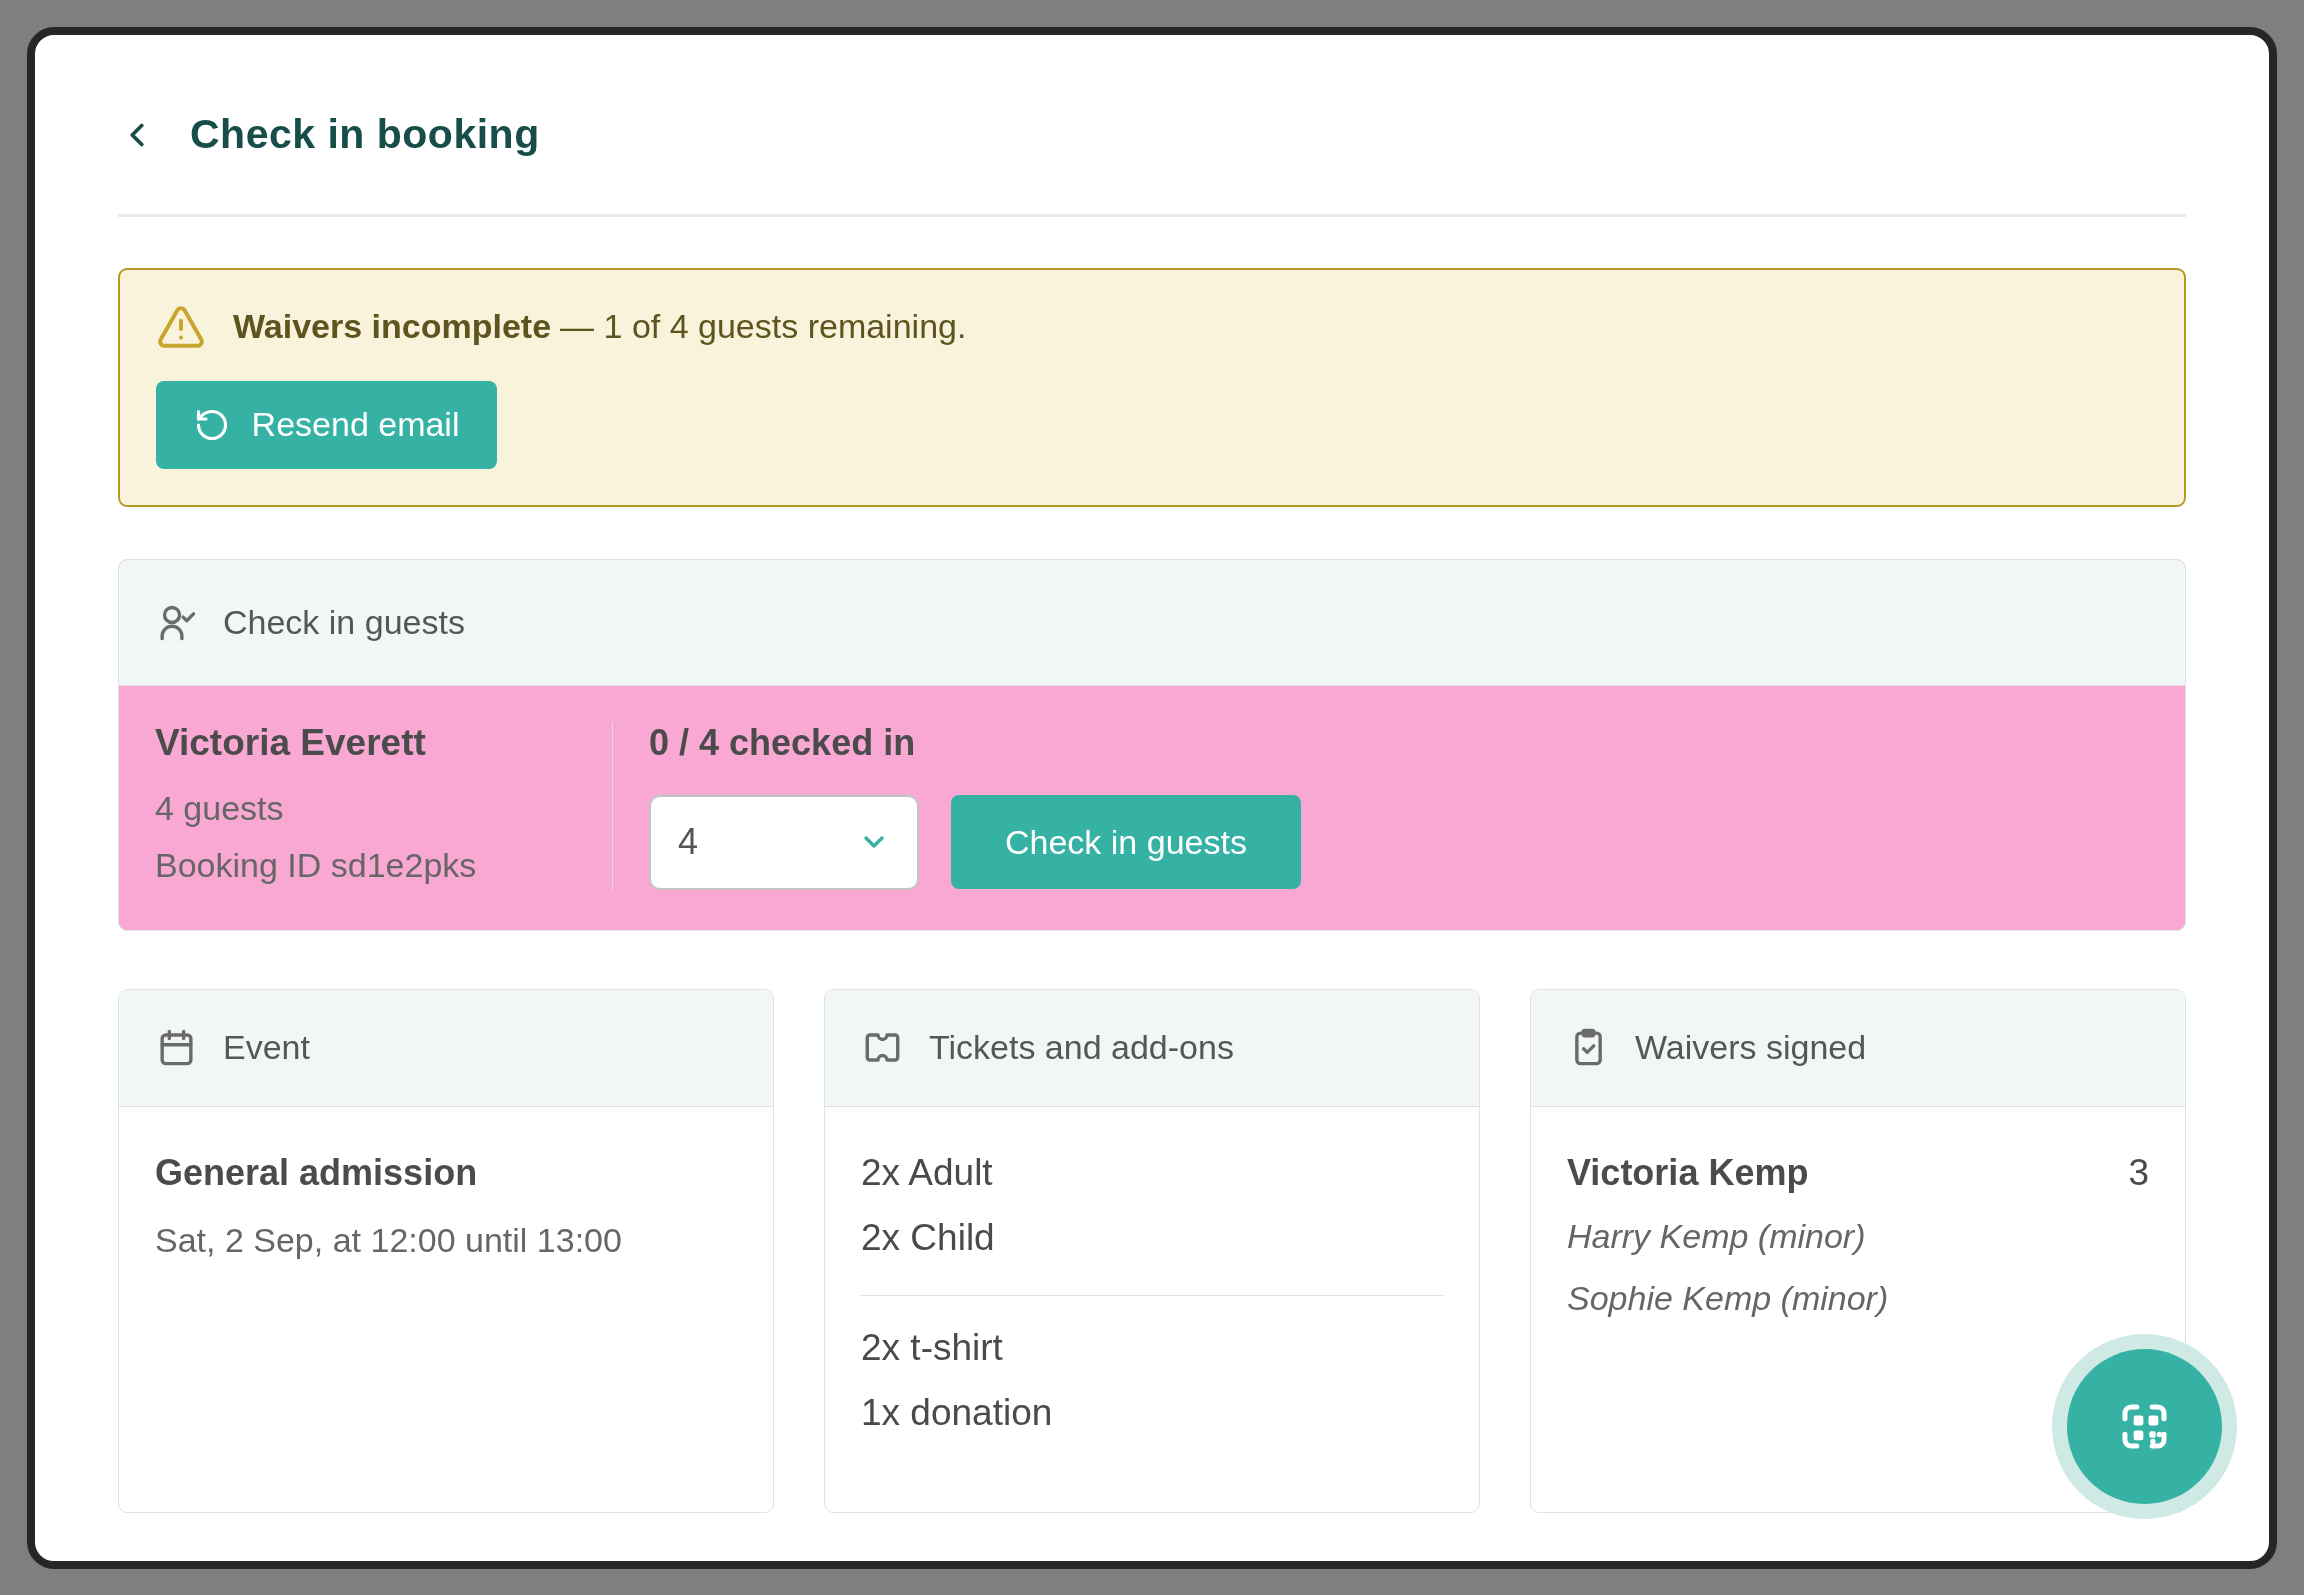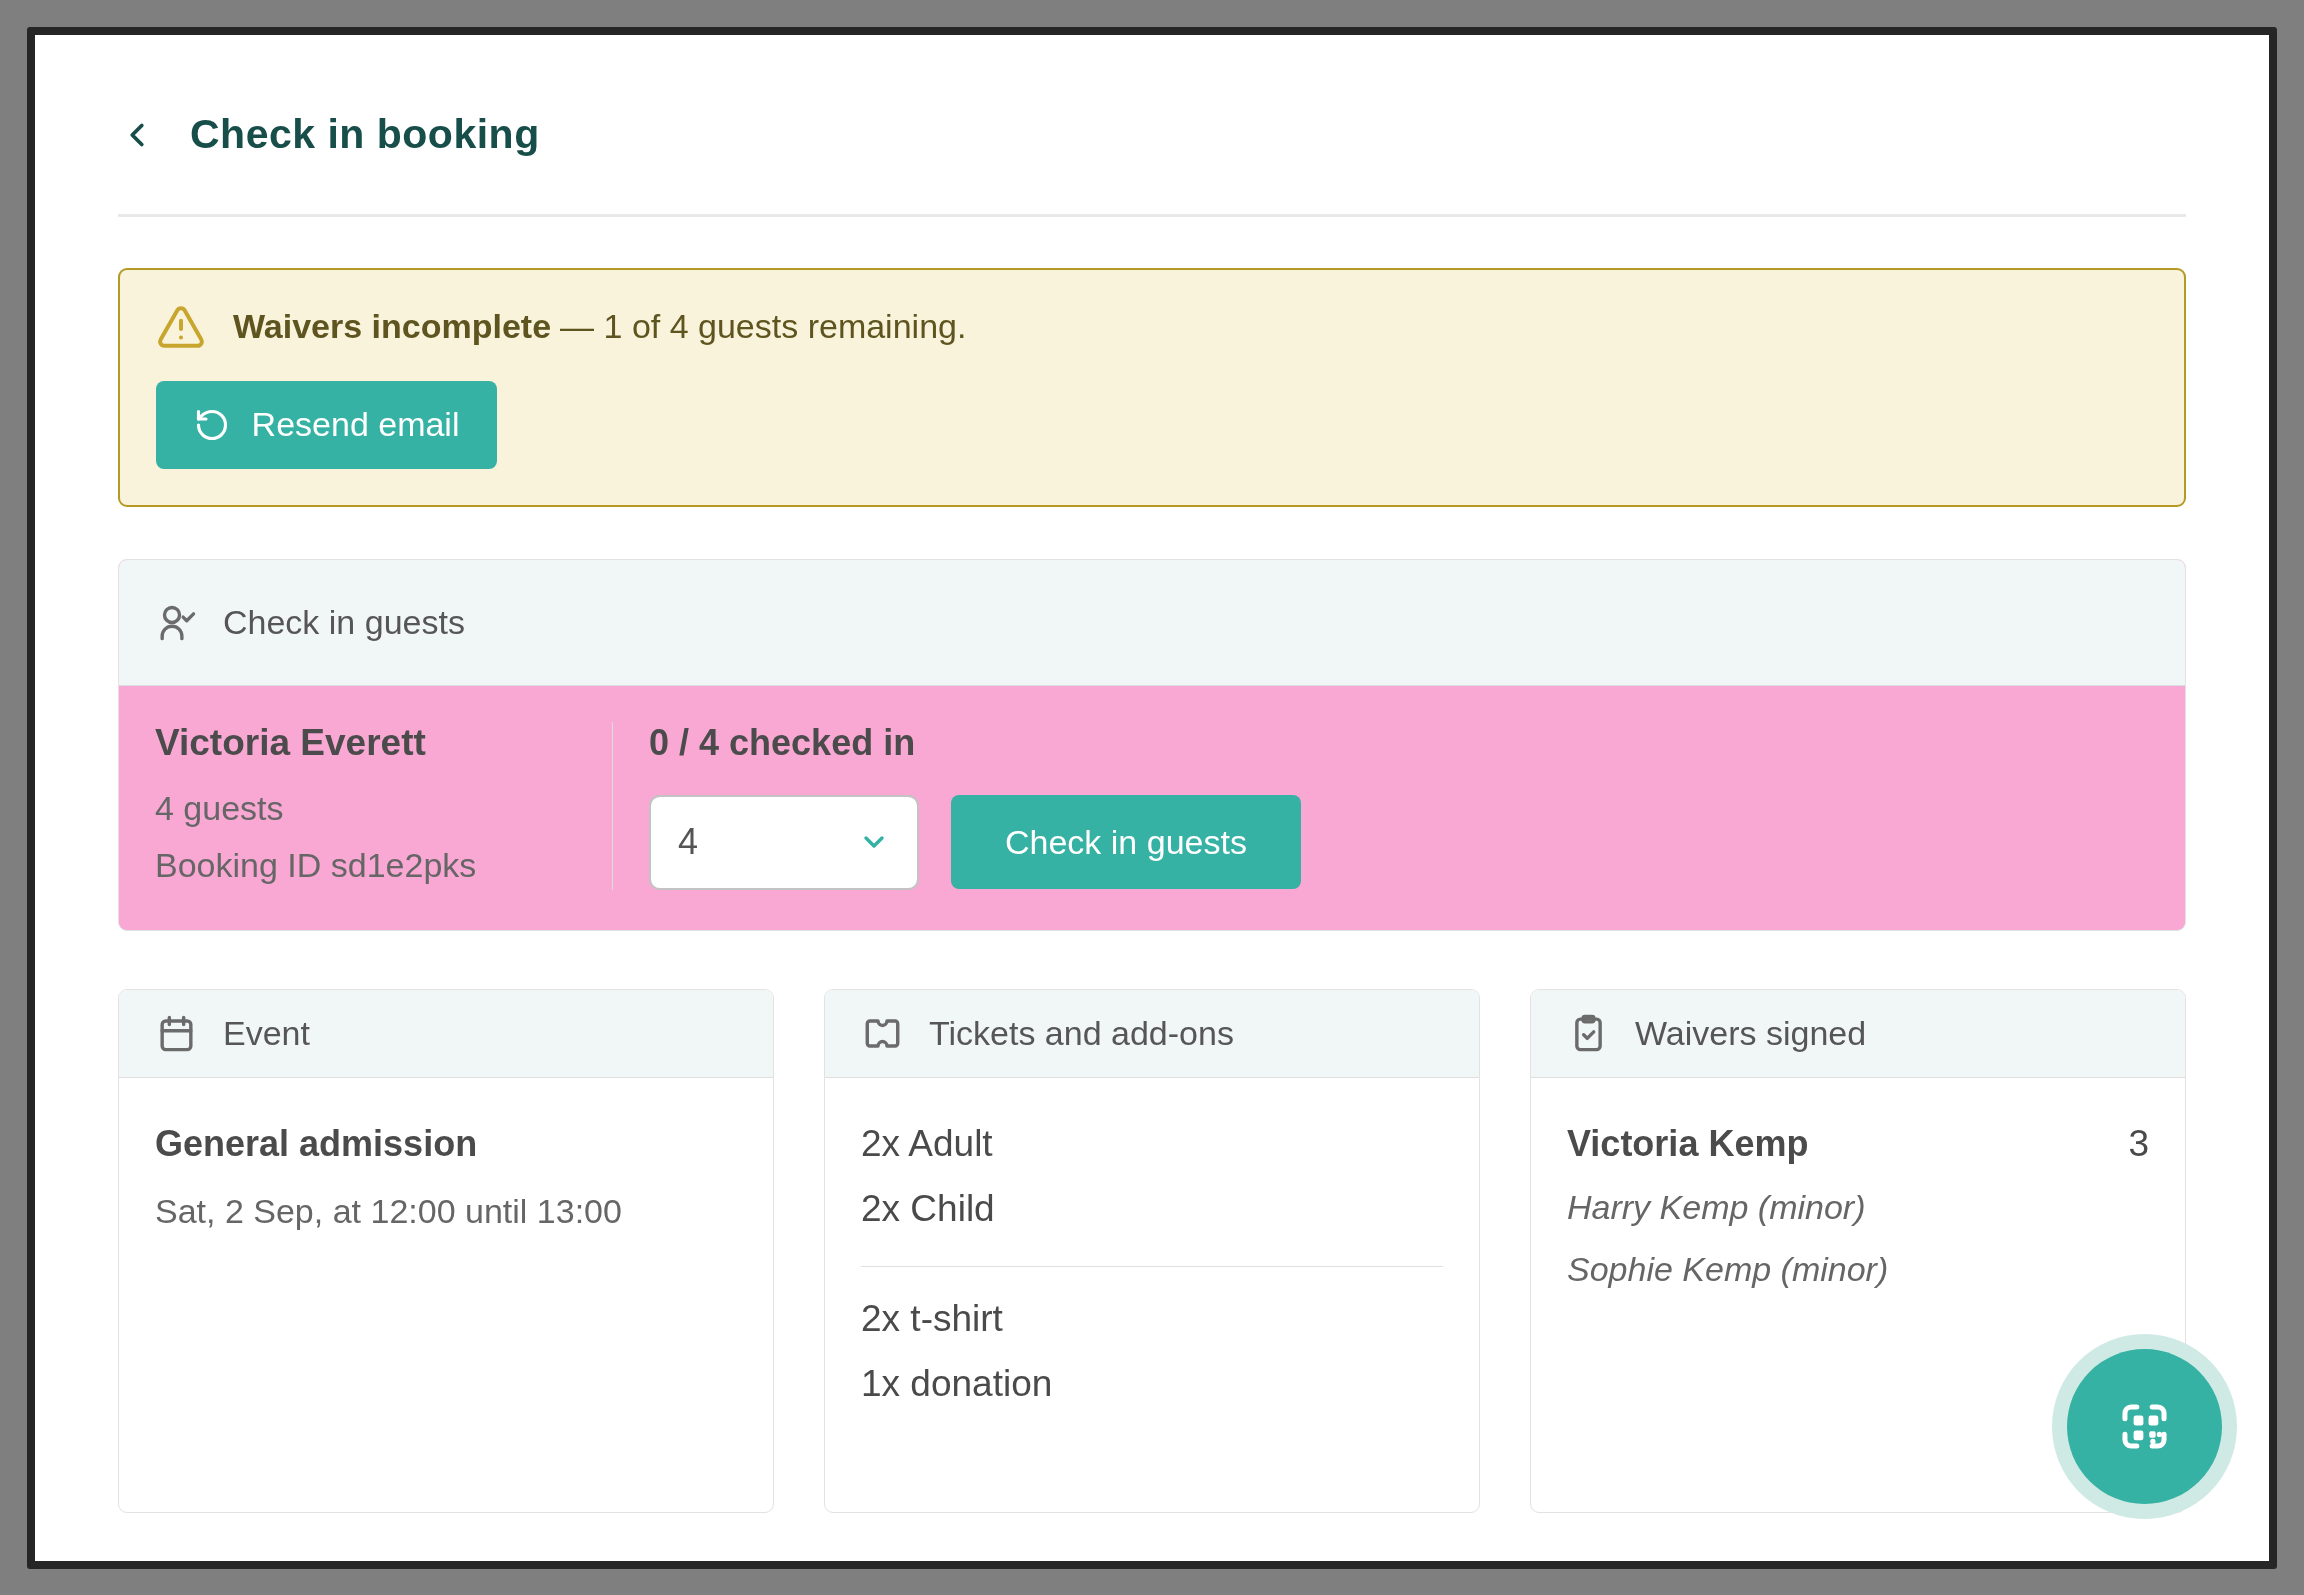--- a/index.html
+++ b/index.html
@@ -7,21 +7,21 @@
     width: 2304px; height: 1596px;
     background: #7f7f7f;
     font-family: "Liberation Sans", sans-serif;
     position: relative;
     overflow: hidden;
   }
   .page {
     position: absolute; inset: 27px;
     background: #ffffff;
     border: 8px solid #262626;
-    border-radius: 3px;
+    border-radius: 27px;
     padding: 0 83px;
     box-sizing: border-box;
   }
   
   .page-header { margin-top: 76px; display: flex; align-items: center; gap: 34px; }
   .back-icon svg { width: 38px; height: 38px; display: block; }
   .page-title { font-size: 41px; font-weight: 700; color: #174e4a; margin: 0; letter-spacing: 0.5px; }
   .title-divider { height: 2.7px; background: #e9e9e9; margin-top: 56px; }
 
   
@@ -75,21 +75,21 @@
   .guest-select svg { width: 32px; height: 32px; }
   .checkin-button {
     height: 94px; padding: 0 54px;
     background: #36b2a4; border: none; border-radius: 8px;
     color: #fff; font-size: 34px; font-family: inherit; cursor: pointer;
   }
 
   
   .cards-row { margin-top: 58px; display: flex; gap: 50px; }
   .card { flex: 1; border: 1.8px solid #e2e2e2; border-radius: 9px; height: 524px; box-sizing: border-box; overflow: hidden; background: #fff; }
-  .card .section-header { height: 88px; }
+  .card .section-header { height: 117px; }
   .card-body { padding: 45px 36px 0; }
   .card-title { font-size: 36px; font-weight: 700; color: #4b4b4b; }
   .card-sub { font-size: 34px; color: #666; margin-top: 27px; }
   .ticket-line { font-size: 37px; color: #4a4a4a; }
   .ticket-line + .ticket-line { margin-top: 23.4px; }
   .addon-divider { border: none; border-top: 1.8px solid #e0e0e0; margin: 36px 0 31px; }
   .signer-row { display: flex; justify-content: space-between; align-items: baseline; }
   .signer-count { font-size: 37px; color: #4a4a4a; }
   .minor-line { font-size: 34px; color: #666; font-style: italic; margin-top: 23.4px; }
   .minor-line:first-of-type { margin-top: 27px; }

